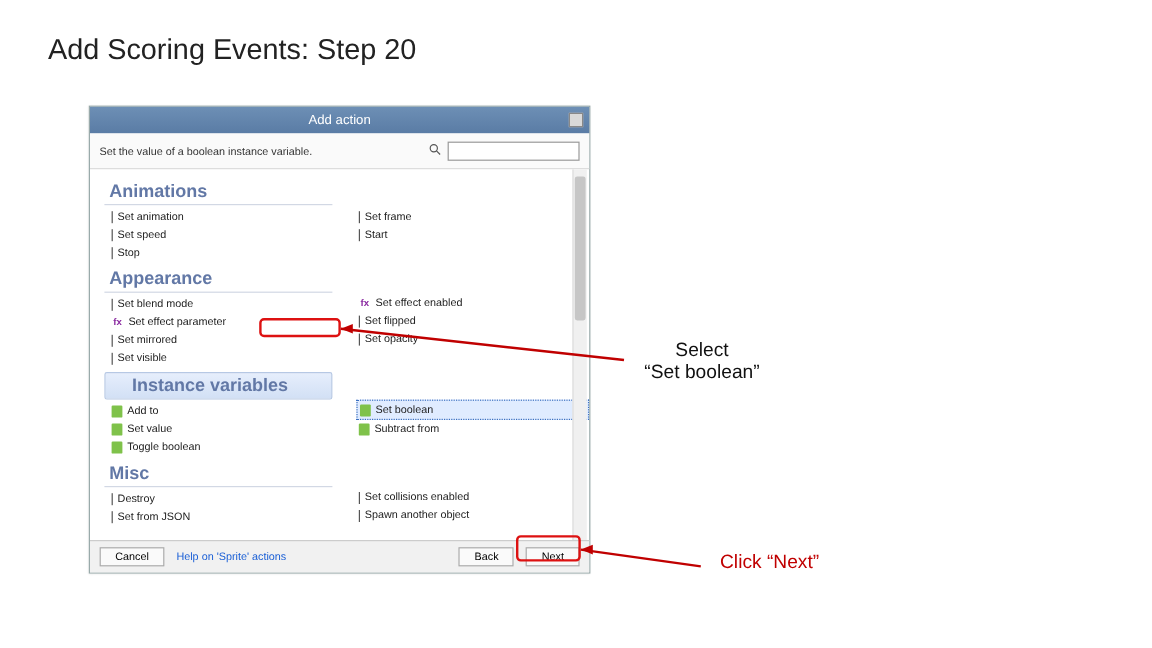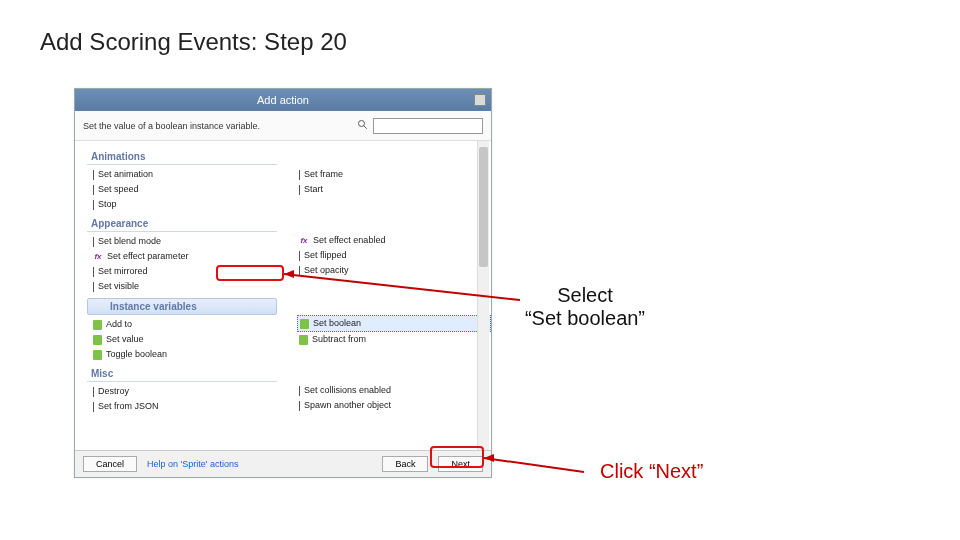--- a/index.html
+++ b/index.html
@@ -10,37 +10,37 @@
   .titlebar .win-icon { position: absolute; right: 5px; width: 12px; height: 12px; background: #d9d9d9; border:1px solid #888; }
   .descbar { height: 30px; background: #fafafa; border-bottom: 1px solid #ddd; display: flex; align-items: center; font-size: 9px; color: #333; padding: 0 8px; gap: 3px; }
   .search-wrap { margin-left: auto; display: flex; align-items: center; gap: 4px; }
   .search-wrap svg { width: 12px; height: 12px; }
   .search-wrap input { width: 110px; height: 16px; border: 1px solid #999; font-size: 9px; padding: 0 3px; }
   .body { height: 310px; overflow: hidden; position: relative; padding: 4px 0 0 0; }
   .body-inner { display: flex; }
   .colpad { width: 12px; }
   .columns { flex: 1; display: flex; gap: 8px; }
   .col { flex: 1; }
-  .cat { font-size: 10px; color: #6278a6; padding: 2px 4px 2px 4px; border-bottom: 1px solid #d2d8e4; margin: 4px 8px 2px 0; font-weight: 600; }
+  .cat { font-size: 15px; color: #6278a6; padding: 2px 4px 2px 4px; border-bottom: 1px solid #d2d8e4; margin: 4px 8px 2px 0; font-weight: 600; }
   .cat.hl { background: linear-gradient(#e6eefc,#d2e0f5); border: 1px solid #b6c8e4; border-radius: 2px; padding-left: 22px; }
   .item { display: flex; align-items: center; gap: 4px; font-size: 9px; color: #222; padding: 1px 2px; margin-left: 4px; line-height: 13px; cursor: pointer; }
   .item .bar { width: 1px; height: 10px; background: #555; display: inline-block; }
-  .fx { color: #8a2aa0; font-style: italic; font-size: 8px; font-weight: bold; width: 10px; text-align: center; }
+  .fx { color: #8a2aa0; font-size: 8px; font-weight: bold; width: 10px; text-align: center; }
   .bk { width: 9px; height: 10px; background: #7fc24a; border-radius: 1px; display: inline-block; position: relative; }
   .selected { background: #e0ecff; border: 1px dotted #3a6fbf; }
   .redbox { position: absolute; border: 2px solid #d11; border-radius: 4px; pointer-events: none; }
   .redbox.r1 { left: 216px; top: 265px; width: 68px; height: 16px; }
   .redbox.r2 { left: 430px; top: 446px; width: 54px; height: 22px; }
   .scrollbar { position: absolute; right: 2px; top: 0; bottom: 0; width: 12px; background: #f0f0f0; border-left: 1px solid #ddd; }
   .scroll-thumb { position: absolute; top: 6px; left: 1px; right: 1px; height: 120px; background: #c6c6c6; border-radius: 2px; }
   .footer { position: absolute; left: 0; right: 0; bottom: 0; height: 27px; background: #f1f1f1; border-top: 1px solid #ccc; display: flex; align-items: center; padding: 0 8px; gap: 10px; font-size: 9px; }
   .btn { background: #fafafa; border: 1px solid #aaa; padding: 2px 12px; font-size: 9px; cursor: pointer; }
   .link { color: #1a5fd6; cursor: pointer; }
   .footer .spacer { flex: 1; }
-  .annot { position: absolute; font-size: 20px; color: #111; text-align: center; line-height: 1.15; }
+  .annot { position: absolute; font-size: 16px; color: #111; text-align: center; line-height: 1.15; }
   .annot.red { color: #c00000; }
   svg.connector { position: absolute; overflow: visible; pointer-events: none; }
 </style>
 </head>
 <body>
 
 <div class="slide-title">Add Scoring Events: Step 20</div>
 
 <div class="dialog">
   <div class="titlebar">

